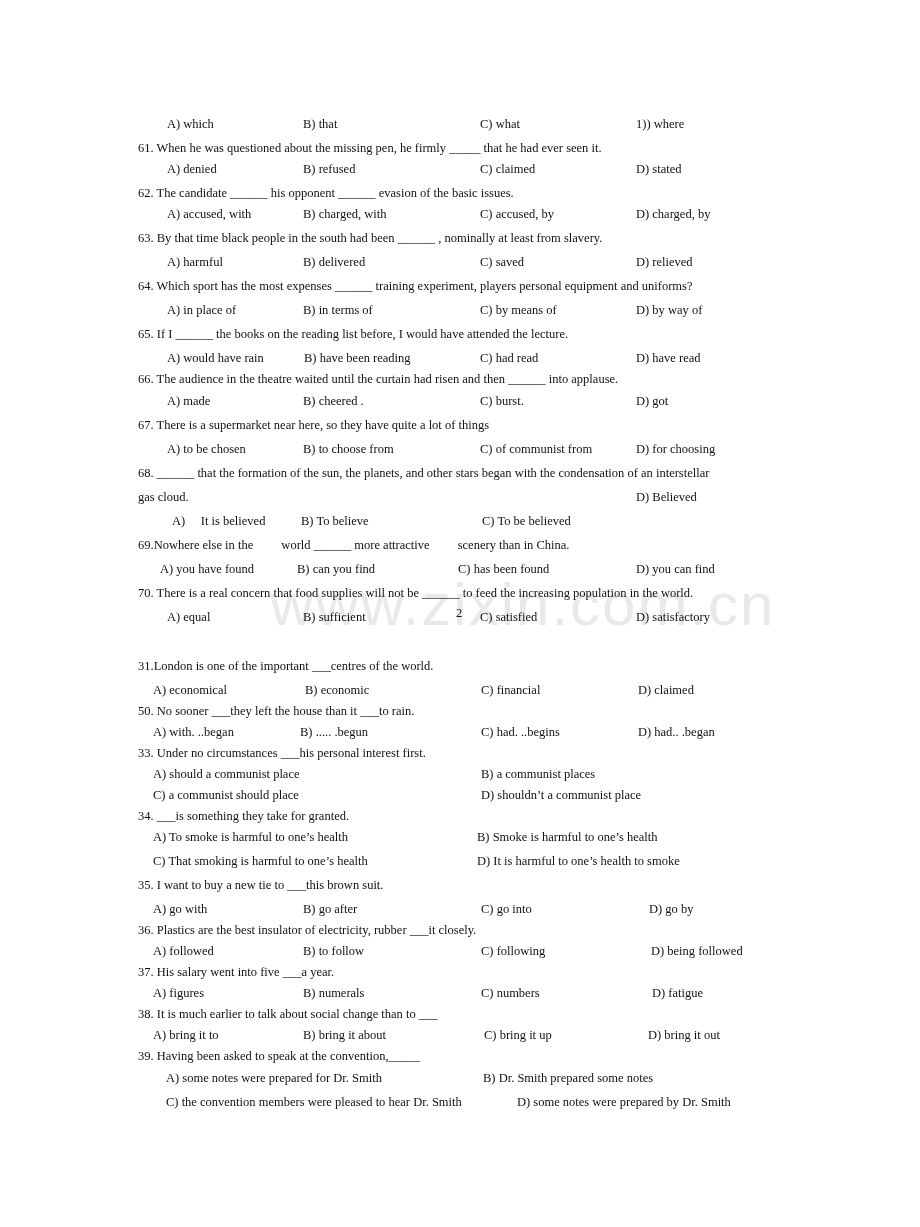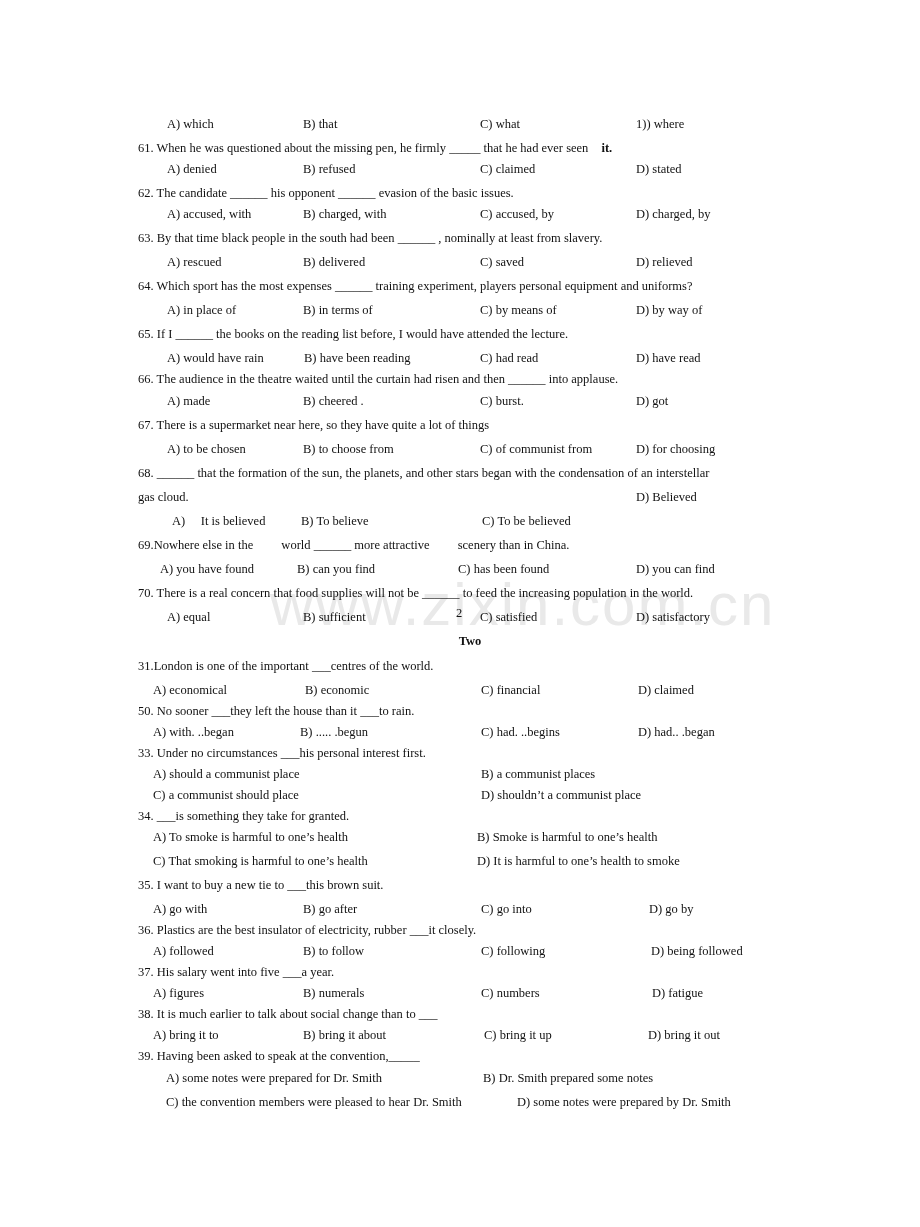--- a/index.html
+++ b/index.html
@@ -1,20 +1,20 @@
 <!DOCTYPE html>
 <html><head>
 <meta charset="utf-8">
 <style>
   html, body { margin: 0; padding: 0; background: #ffffff; }
   body { width: 920px; height: 1227px; position: relative; overflow: hidden;
          font-family: "Liberation Serif", serif; font-size: 12.5px; color: #111; }
   .line { position: absolute; white-space: pre; line-height: 16px; }
   .opt { position: absolute; white-space: pre; line-height: 16px; }
-  .bold { font-weight: bold; margin-left: 10px; }
+  .bold { font-weight: normal; }
   .watermark { position: absolute; left: 270px; top: 570px; font-family: "Liberation Sans", sans-serif;
                font-size: 60px; color: #e9e9e9; letter-spacing: 2px; z-index: 0; white-space: pre; }
   .content { position: absolute; left: 0; top: 0; width: 920px; height: 1227px; z-index: 1; }
   .center { position: absolute; left: 0; width: 920px; text-align: center; }
 </style>
 </head>
 <body>
 
 <div class="watermark">www.zixin.com.cn</div>
 
@@ -38,21 +38,21 @@
   <div>
     <div class="line" style="left:138px;top:185px">62. The candidate ______ his opponent ______ evasion of the basic issues.</div>
     <span class="opt" style="left:167px;top:206px">A) accused, with</span>
     <span class="opt" style="left:303px;top:206px">B) charged, with</span>
     <span class="opt" style="left:480px;top:206px">C) accused, by</span>
     <span class="opt" style="left:636px;top:206px">D) charged, by</span>
   </div>
 
   <div>
     <div class="line" style="left:138px;top:230px">63. By that time black people in the south had been ______ , nominally at least from slavery.</div>
-    <span class="opt" style="left:167px;top:254px">A) rescued</span>
+    <span class="opt" style="left:167px;top:254px">A) harmful</span>
     <span class="opt" style="left:303px;top:254px">B) delivered</span>
     <span class="opt" style="left:480px;top:254px">C) saved</span>
     <span class="opt" style="left:636px;top:254px">D) relieved</span>
   </div>
 
   <div>
     <div class="line" style="left:138px;top:278px">64. Which sport has the most expenses ______ training experiment, players personal equipment and uniforms?</div>
     <span class="opt" style="left:167px;top:302px">A) in place of</span>
     <span class="opt" style="left:303px;top:302px">B) in terms of</span>
     <span class="opt" style="left:480px;top:302px">C) by means of</span>
@@ -103,21 +103,20 @@
   <div>
     <div class="line" style="left:138px;top:585px">70. There is a real concern that food supplies will not be ______ to feed the increasing population in the world.</div>
     <span class="opt" style="left:167px;top:609px">A) equal</span>
     <span class="opt" style="left:303px;top:609px">B) sufficient</span>
     <span class="opt" style="left:480px;top:609px">C) satisfied</span>
     <span class="opt" style="left:636px;top:609px">D) satisfactory</span>
   </div>
 
   <span class="opt" style="left:456px;top:605px">2</span>
 
-  <div class="center bold line" style="top:633px">Two</div>
 
   <div>
     <div class="line" style="left:138px;top:658px">31.London is one of the important ___centres of the world.</div>
     <span class="opt" style="left:153px;top:682px">A) economical</span>
     <span class="opt" style="left:305px;top:682px">B) economic</span>
     <span class="opt" style="left:481px;top:682px">C) financial</span>
     <span class="opt" style="left:638px;top:682px">D) claimed</span>
   </div>
 
   <div>

